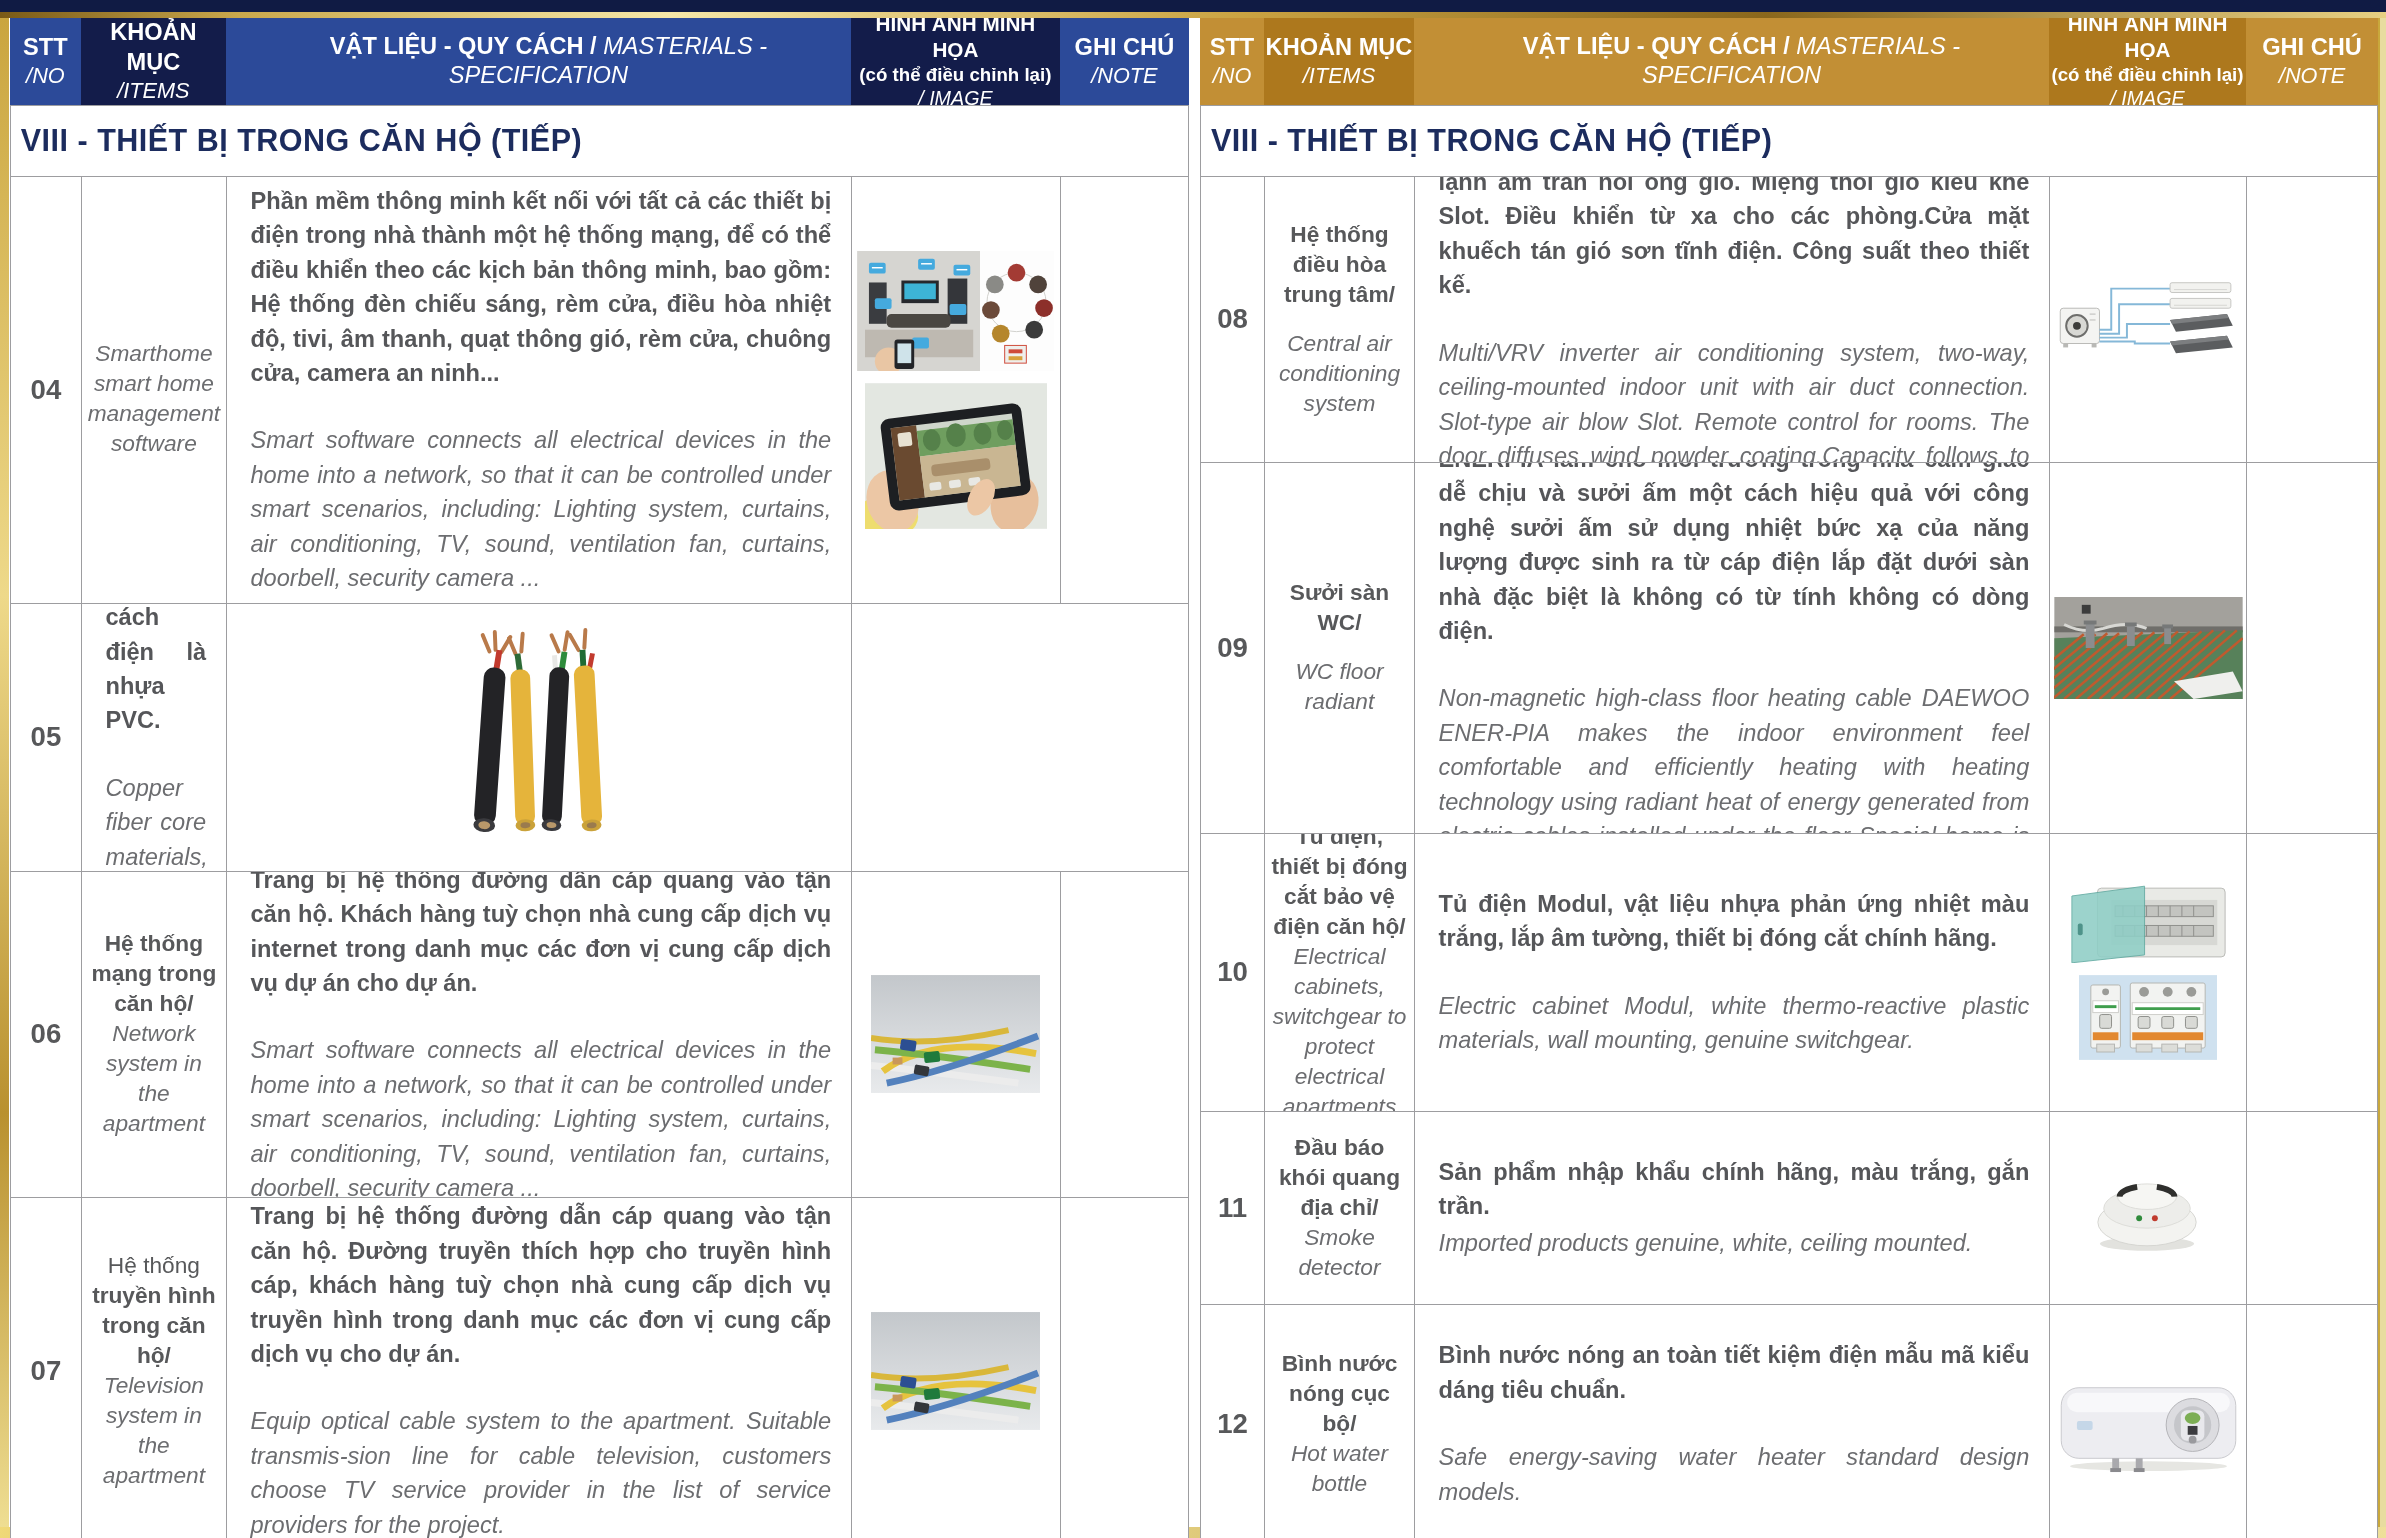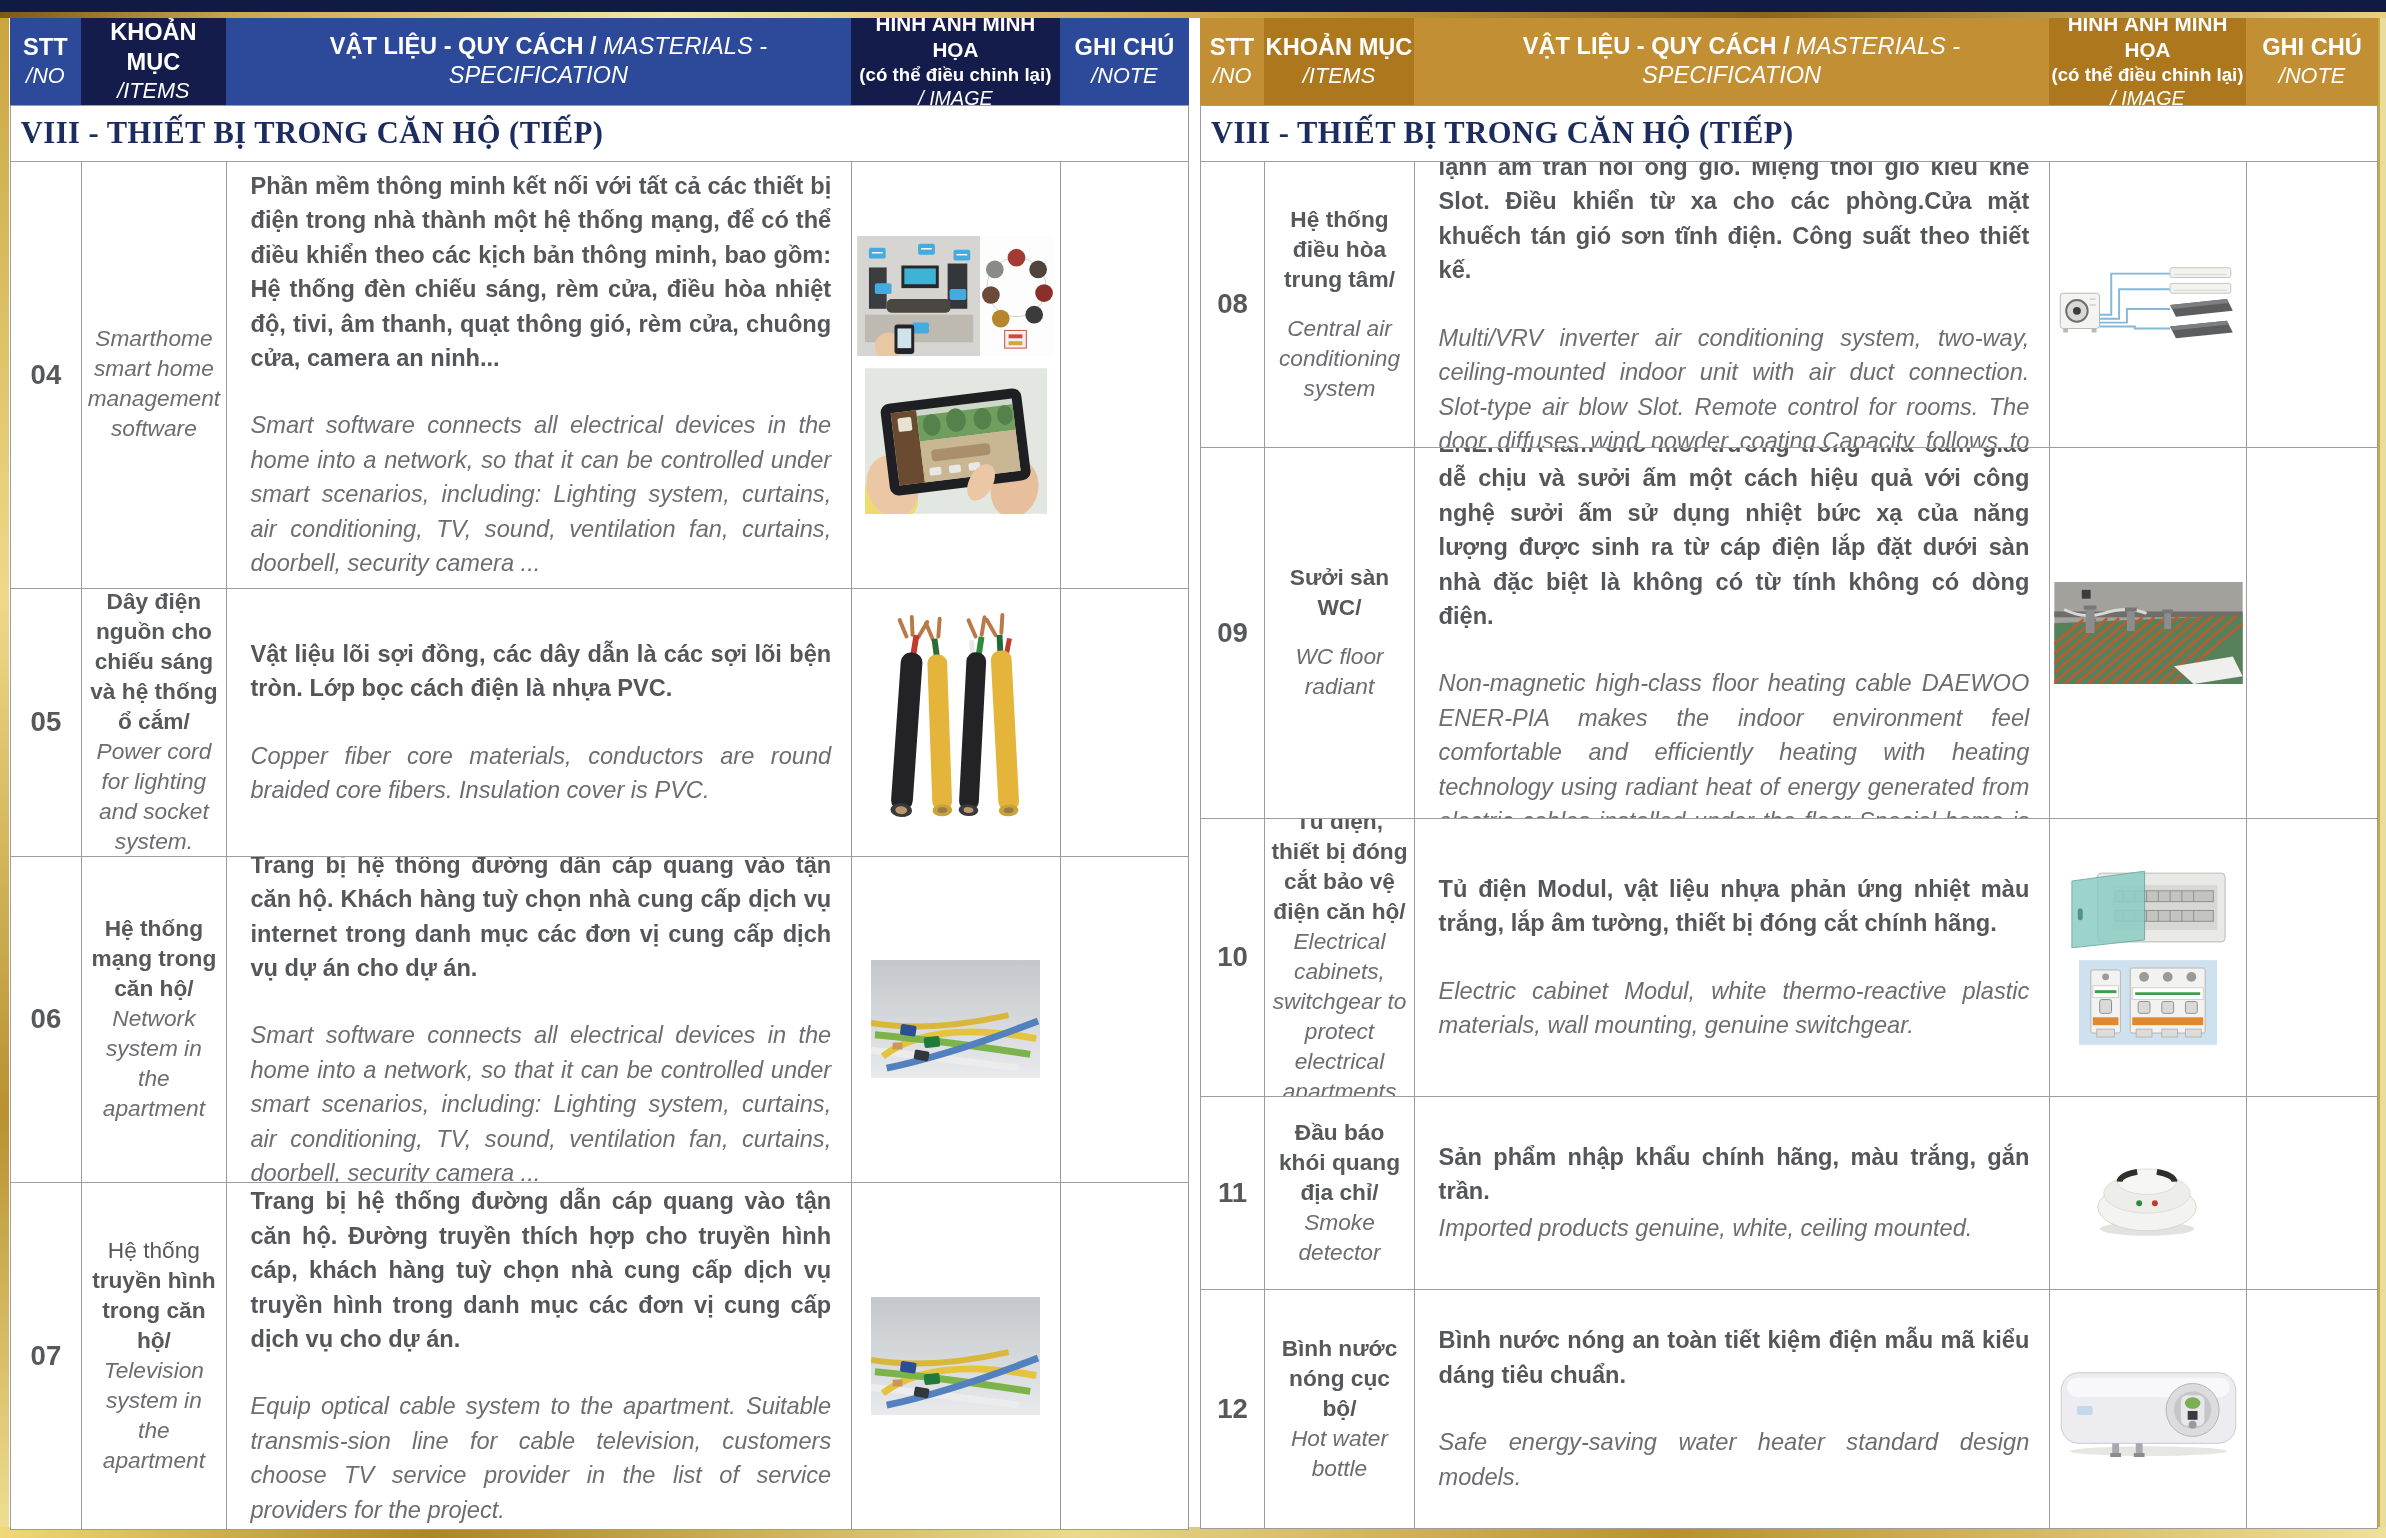--- a/index.html
+++ b/index.html
@@ -29,22 +29,22 @@
            align-items:center; justify-content:center; text-align:center; line-height:1.25; overflow:hidden; }
   .hcell.dark { background:var(--hdark); }
   .h-main { font-weight:bold; font-size:23.6px; }
   .h-sub  { font-style:italic; font-size:21.7px; }
   .h-line2{ font-weight:bold; font-size:18.7px; }
   .h-spec-wrap { font-size:23.6px; }
   .h-spec-vi { font-weight:bold;padding-left:20px; }
   .h-spec-en { font-style:italic; }
 
   .tbody { border:1.5px solid #9d9da0; background:#ffffff; }
-  .title-row { height:56px; border-bottom:1.5px solid #9d9da0; display:flex; align-items:center;
-               padding-left:9.9px; color:#1c2c5e; font-weight:bold; font-size:30.5px; letter-spacing:0.5px;font-family:Liberation Serif, serif; }
+  .title-row { height:71px; border-bottom:1.5px solid #9d9da0; display:flex; align-items:center;
+               padding-left:9.9px; color:#1c2c5e; font-weight:bold; font-size:30.5px; letter-spacing:0.5px; }
   .trow { display:grid; grid-template-columns:var(--cols); border-bottom:1.5px solid #9d9da0; }
   .trow:last-child { border-bottom:none; }
   .cell { border-right:1.5px solid #9d9da0; overflow:hidden; }
   .cell:last-child { border-right:none; }
 
   .c-no { display:flex; align-items:center; justify-content:center;
           color:#57585a; font-weight:bold; font-size:27.6px; }
   .c-item { display:flex; flex-direction:column; align-items:center; justify-content:center;
             text-align:center; padding:3.9px 5.9px; color:#57585a; font-size:22.7px; line-height:1.32; }
   .item-vi { font-weight:bold; }
@@ -176,24 +176,20 @@
               <rect x="36" y="44" width="14" height="14" rx="2" fill="#e8e2d2"></rect>
             </g>
             <ellipse cx="118" cy="116" rx="12" ry="20" fill="#ecc7a5" transform="rotate(28 118 116)"></ellipse>
           </svg>
         </div>
         <div class="cell c-note"></div>
       </div>
 
       <div class="trow" style="height:268px">
         <div class="cell c-no">05</div>
-        <div class="cell c-item">
-          <div class="item-vi"><span class="vn-normal"></span><span>Dây điện nguồn cho chiếu sáng và hệ thống ổ cắm/</span></div>
-          <div class="item-en">Power cord for lighting and socket system.</div>
-        </div>
         <div class="cell c-spec">
           <p class="spec-vi">Vật liệu lõi sợi đồng, các dây dẫn là các sợi lõi bện tròn. Lớp bọc cách điện là nhựa PVC.</p>
           <p class="spec-en">Copper fiber core materials, conductors are round braided core fibers. Insulation cover is PVC.</p>
         </div>
         <div class="cell c-img">
           <svg width="150" height="227" viewBox="0 0 152 230">
             <rect width="152" height="230" fill="#ffffff"></rect>
             <g transform="rotate(4 25 140)">
               <g stroke-width="4" stroke-linecap="round">
                   <line x1="18" y1="28" x2="10" y2="12" stroke="#b97a4a"></line>

